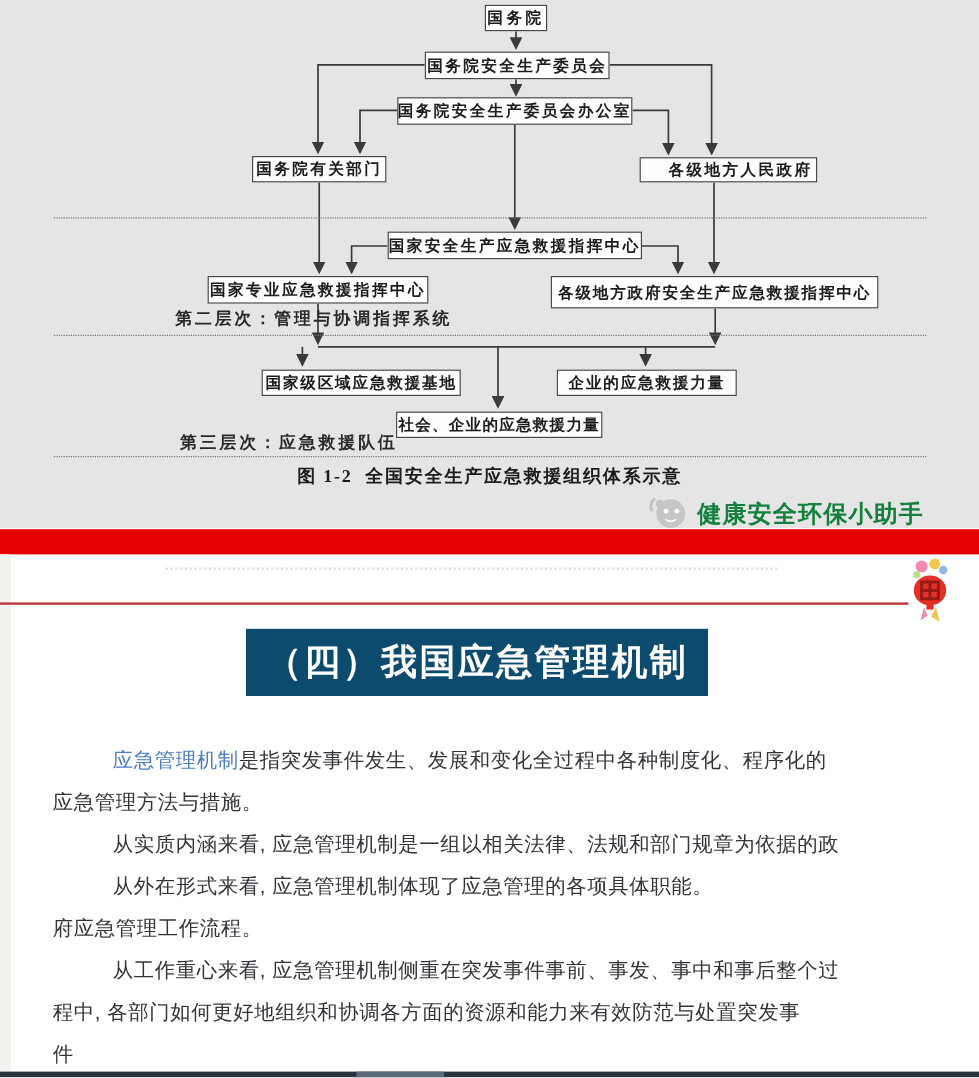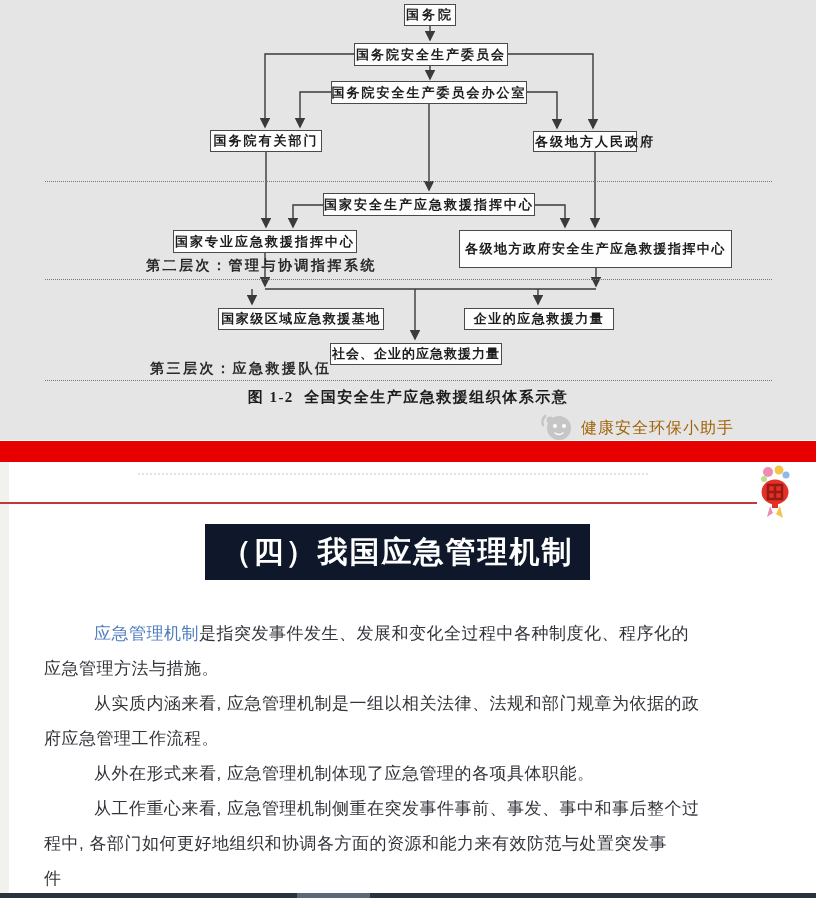--- a/index.html
+++ b/index.html
@@ -23,31 +23,31 @@
     font-size:14px; font-weight:bold; color:#2a2a2a; letter-spacing:2.5px; white-space:nowrap; z-index:2;
   }
   .dash-sep { position:absolute; left:45px; width:727px; height:0; border-top:1.6px dotted #777; z-index:1; }
   .fig-caption {
     position:absolute; left:0; top:388px; width:816px; text-align:center;
     font-family:"Liberation Serif","DejaVu Serif",serif; font-size:15px; font-weight:bold;
     color:#1c1c1c; letter-spacing:1.5px; white-space:pre;
   }
   
   .watermark { position:absolute; left:540px; top:413px; height:30px; display:flex; align-items:center; z-index:3; }
-  .watermark-text { font-size:16px; color:#a16207; letter-spacing:1px; margin-left:7px; font-weight:normal; }
+  .watermark-text { font-size:20px; color:#15803d; letter-spacing:1px; margin-left:7px; font-weight:bold; }
   
   .red-band { position:absolute; left:0; top:441px; width:816px; height:21px; background:#e60000; }
   .faint-dotted { position:absolute; left:138px; top:473px; width:510px; border-top:2px dotted #e2e2e2; }
   .thin-red-rule { position:absolute; left:0px; top:502px; width:757px; height:2px; background:#c2373c; }
   .fu-emblem { position:absolute; left:758px; top:465px; z-index:3; }
   
   .left-gutter { position:absolute; left:0; top:462px; width:9px; height:431px; background:#f1f1ee; }
   .title-box {
     position:absolute; left:205px; top:524px; width:385px; height:56px;
-    background:#0f172a; color:#ffffff; display:flex; align-items:center; justify-content:center;
+    background:#0c4a6e; color:#ffffff; display:flex; align-items:center; justify-content:center;
     font-size:30px; font-weight:bold; letter-spacing:2px;
   }
   .body-text { position:absolute; left:44px; top:616px; width:744px; color:#33333a; }
   .body-line { font-size:17px; line-height:35px; height:35px; white-space:nowrap; letter-spacing:0.5px; }
   .body-line.ind { padding-left:50px; }
   .hl-term { color:#4d7cbe; }
   
   .bottom-bar { position:absolute; left:0; top:893px; width:816px; height:5px; background:#29333d; }
   .bottom-thumb { position:absolute; left:297px; top:0; width:73px; height:5px; background:#5d6974; }
 </style>
@@ -82,24 +82,24 @@
         <polyline points="252,289 252,304" marker-end="url(#arr)"></polyline>
         <polyline points="538,289 538,304" marker-end="url(#arr)"></polyline>
         <polyline points="415,289 415,339" marker-end="url(#arr)"></polyline>
       </g>
     </svg>
 
     <div class="fbox" style="left:404px; top:4px; width:52px; height:22px; letter-spacing:3px;">国务院</div>
     <div class="fbox" style="left:354px; top:43px; width:154px; height:23px;">国务院安全生产委员会</div>
     <div class="fbox" style="left:331px; top:81px; width:196px; height:23px;">国务院安全生产委员会办公室</div>
     <div class="fbox" style="left:210px; top:130px; width:112px; height:22px;">国务院有关部门</div>
-    <div class="fbox" style="left:533px; top:131px; width:104px; height:21px;padding-left:20px;">各级地方人民政府</div>
+    <div class="fbox" style="left:533px; top:131px; width:148px; height:21px;padding-left:20px;">各级地方人民政府</div>
     <div class="fbox" style="left:323px; top:193px; width:212px; height:23px;">国家安全生产应急救援指挥中心</div>
     <div class="fbox" style="left:173px; top:230px; width:184px; height:23px;">国家专业应急救援指挥中心</div>
-    <div class="fbox" style="left:459px; top:230px; width:273px; height:38px; letter-spacing:1.5px;">各级地方政府安全生产应急救援指挥中心</div>
+    <div class="fbox" style="left:459px; top:230px; width:273px; height:27px; letter-spacing:1.5px;">各级地方政府安全生产应急救援指挥中心</div>
     <div class="fbox" style="left:170px; top:308px; width:166px; height:22px; letter-spacing:1.5px;margin-left:48px;">国家级区域应急救援基地</div>
     <div class="fbox" style="left:464px; top:308px; width:150px; height:22px; letter-spacing:1.5px;">企业的应急救援力量</div>
     <div class="fbox" style="left:330px; top:343px; width:172px; height:22px; letter-spacing:1px;">社会、企业的应急救援力量</div>
 
     <div class="layer-label" style="left:146px; top:257px;">第二层次：管理与协调指挥系统</div>
     <div class="layer-label" style="left:150px; top:360px;">第三层次：应急救援队伍</div>
 
     <div class="dash-sep" style="top:181px;"></div>
     <div class="dash-sep" style="top:279px;"></div>
     <div class="dash-sep" style="top:380px;"></div>
@@ -137,22 +137,22 @@
     <path d="M22,41 L25,53 L18,49 Z" fill="#f2c64c"></path>
     <rect x="14" y="38" width="6" height="5" fill="#e33028"></rect>
   </svg>
 
   <div class="title-box">（四）我国应急管理机制</div>
 
   <div class="body-text">
     <div class="body-line ind"><span class="hl-term">应急管理机制</span><span>是指突发事件发生、发展和变化全过程中各种制度化、程序化的</span></div>
     <div class="body-line">应急管理方法与措施。</div>
     <div class="body-line ind">从实质内涵来看, 应急管理机制是一组以相关法律、法规和部门规章为依据的政</div>
+    <div class="body-line ind">从外在形式来看, 应急管理机制体现了应急管理的各项具体职能。</div>
     <div class="body-line">府应急管理工作流程。</div>
-    <div class="body-line ind">从外在形式来看, 应急管理机制体现了应急管理的各项具体职能。</div>
     <div class="body-line ind">从工作重心来看, 应急管理机制侧重在突发事件事前、事发、事中和事后整个过</div>
     <div class="body-line">程中, 各部门如何更好地组织和协调各方面的资源和能力来有效防范与处置突发事</div>
     <div class="body-line">件</div>
   </div>
 
   <div class="bottom-bar">
     <div class="bottom-thumb"></div>
   </div>
 
 </div>

